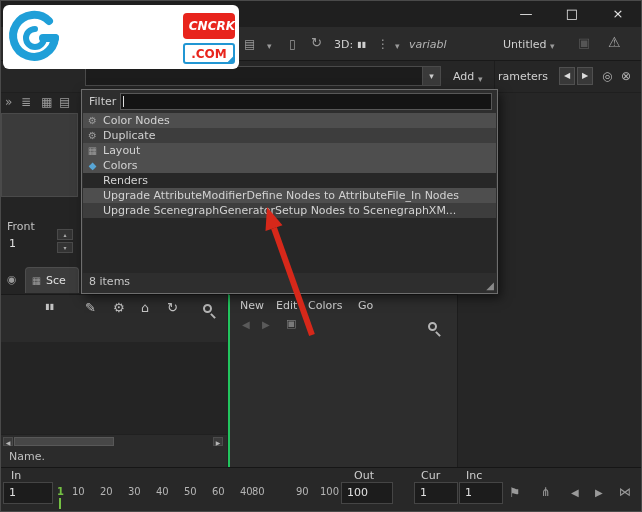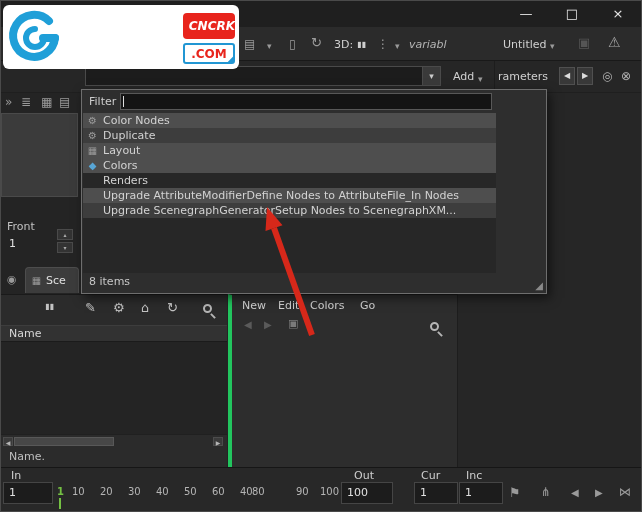--- a/index.html
+++ b/index.html
@@ -28,21 +28,21 @@
   .roundbtn{position:absolute;top:8px;color:#b5b5b5;font-size:12px}
 
   
   .miniview{position:absolute;left:0;top:112px;width:77px;height:84px;background:#3b3b3b;border:1px solid #4a4a4a}
   .minibox{position:absolute;width:16px;height:11px;background:#333;border:1px solid #4a4a4a;color:#aaa;
            font-size:6px;text-align:center;line-height:9px}
   .scenetab{position:absolute;left:24px;top:266px;width:54px;height:26px;background:#3c3c3c;
             border:1px solid #4d4d4d;border-bottom:none;border-radius:4px 4px 0 0;display:flex;align-items:center;gap:4px;padding-left:5px}
 
   
-  .popup{position:absolute;left:80px;top:88px;width:466px;height:205px;background:#2e2e2e;border:1px solid #6e6e6e;
+  .popup{position:absolute;left:80px;top:88px;width:417px;height:205px;background:#2e2e2e;border:1px solid #6e6e6e;
          box-shadow:3px 4px 10px rgba(0,0,0,.55);z-index:20}
   .filter-label{position:absolute;left:7px;top:5px;color:#ccc}
   .filter-input{position:absolute;left:38px;top:3px;width:372px;height:17px;background:#141414;border:1px solid #585858;
                 color:#ddd;font:inherit;padding:0 3px;outline:none}
   .caret{position:absolute;left:41px;top:6px;width:1px;height:11px;background:#ddd;z-index:2}
   .plist{position:absolute;left:1px;top:23px;width:413px;height:160px;background:#272727;overflow:hidden}
   .prow{display:flex;align-items:center;height:15px;padding-left:4px;gap:5px;white-space:nowrap}
   .picon{width:11px;text-align:center;font-size:10px;color:#9c9c9c;flex:0 0 auto}
   .merge-ic{color:#58a6d6}
   .plabel{color:#d2d2d2}
@@ -62,21 +62,21 @@
         background:#3a3a3a;border:1px solid #4c4c4c}
   .sthumb{position:absolute;left:13px;top:2px;width:100px;height:9px;background:#474747;border:1px solid #585858}
   .pic{position:absolute;color:#c2c2c2;font-size:13px}
 
   
   .mag{position:absolute;width:9px;height:9px;border:2px solid #b5b5b5;border-radius:50%}
   .mag::after{content:"";position:absolute;width:2px;height:6px;background:#b5b5b5;left:7px;top:7px;transform:rotate(-45deg)}
 
   
   .panelR{position:absolute;left:227px;top:293px;width:229px;height:173px;background:#2d2d2d;
-          border-top:1px solid #1a1a1a;border-left:4px solid #22c55e}
+          border-top:1px solid #1a1a1a;border-left:2px solid #22c55e}
   .menuitem{position:absolute;top:4px;color:#d0d0d0}
 
   
   .paramsbody{position:absolute;left:456px;top:92px;width:186px;height:374px;background:#262626;border-left:1px solid #1d1d1d}
   .vdiv{position:absolute;left:493px;top:60px;width:1px;height:32px;background:#1d1d1d}
 
   
   .timeline{position:absolute;left:0;top:466px;right:0;height:46px;background:#282828;border-top:1px solid #161616}
   .tlab{position:absolute;top:1px;color:#cfcfcf}
   .tfield{position:absolute;top:14px;height:22px;background:#1c1c1c;border:1px solid #454545;color:#e0e0e0;
@@ -201,21 +201,20 @@
   </div>
 
   <div class="panelL">
     <span class="pic" style="left:44px;top:7px;font-size:8px">▮▮</span>
     <span class="pic" style="left:84px;top:5px">✎</span>
     <span class="pic" style="left:112px;top:5px">⚙</span>
     <span class="pic" style="left:140px;top:5px">⌂</span>
     <span class="pic" style="left:166px;top:5px">↻</span>
     <span class="mag" style="left:202px;top:9px"></span>
 
-    <div class="hdr">Name</div>
     <div class="listarea"></div>
 
     <div class="hscroll">
       <div class="sbtn" style="left:2px">◀</div>
       <div class="sthumb"></div>
       <div class="sbtn" style="left:212px">▶</div>
     </div>
 
     <span class="tlabel" style="position:absolute;left:8px;top:155px;color:#bfbfbf">Name.</span>
   </div>

